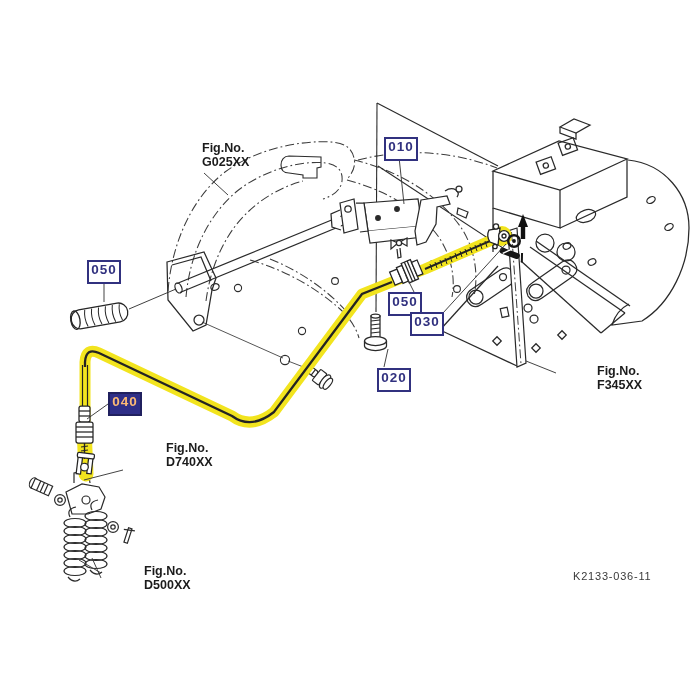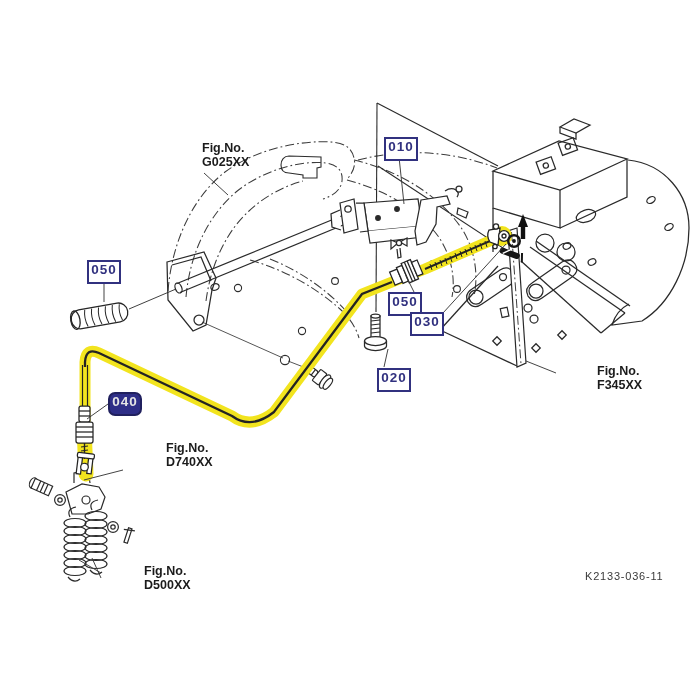--- a/index.html
+++ b/index.html
@@ -3,21 +3,21 @@
 <meta charset="utf-8">
 <style>
   html,body{margin:0;padding:0;background:#fff;}
   #stage{position:relative;width:700px;height:700px;background:#ffffff;overflow:hidden;
          font-family:"Liberation Sans", sans-serif;}
   #art{position:absolute;left:0;top:0;}
   .callout{position:absolute;box-sizing:border-box;min-width:34px;height:24px;
            border:2px solid #31317f;background:#ffffff;color:#31317f;
            font:bold 13.5px/16px "Liberation Sans", sans-serif;
            text-align:center;letter-spacing:1px;padding:0 2px;}
-  .callout.selected{background:#2e2e87;color:#e5e5e5;border-color:#20205e;border-radius:7px;}
+  .callout.selected{background:#2e2e87;color:#fdba74;border-color:#20205e;}
   .figref{position:absolute;color:#1b1b1b;font:bold 12.5px/14px "Liberation Sans", sans-serif;
           white-space:nowrap;}
   .figref span{display:block;padding-left:43px;}
   .drawno{position:absolute;color:#3a3a3a;font:11px/12px "Liberation Sans", sans-serif;
           letter-spacing:0.8px;}
 </style>
 </head>
 <body>
 
 <div id="stage">
@@ -339,15 +339,15 @@
 </div>
 <div class="figref" style="left:123px;top:441px">
   <span>Fig.No.</span>
   <span>D740XX</span>
 </div>
 <div class="figref" style="left:101px;top:564px">
   <span>Fig.No.</span>
   <span>D500XX</span>
 </div>
 
-<div class="drawno" style="left:585px;top:570px">K2133-036-11</div>
+<div class="drawno" style="left:573px;top:570px">K2133-036-11</div>
 
 </div>
 
 </body></html>

